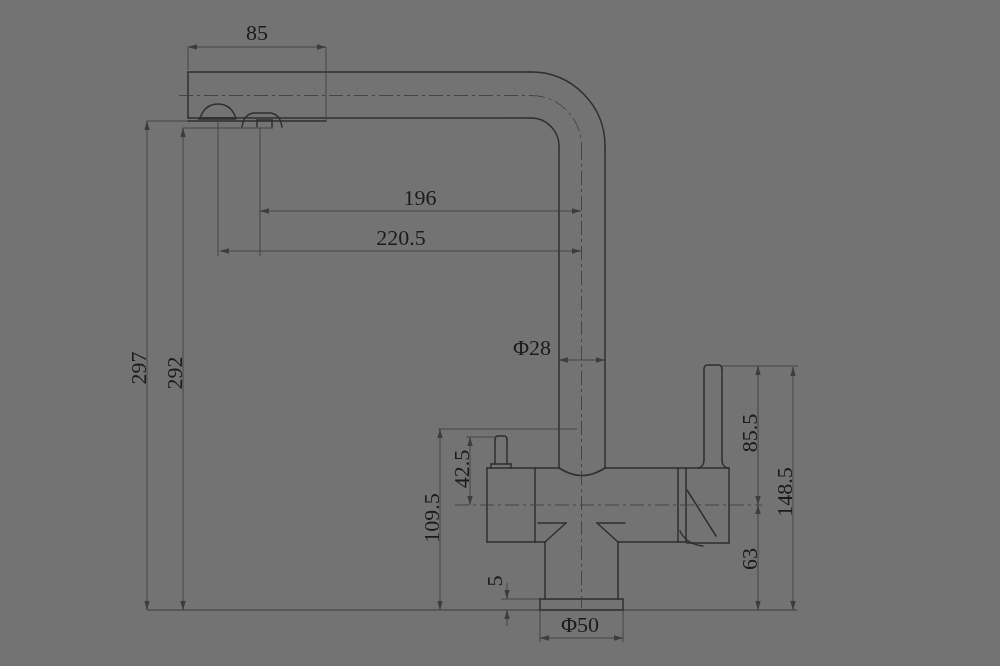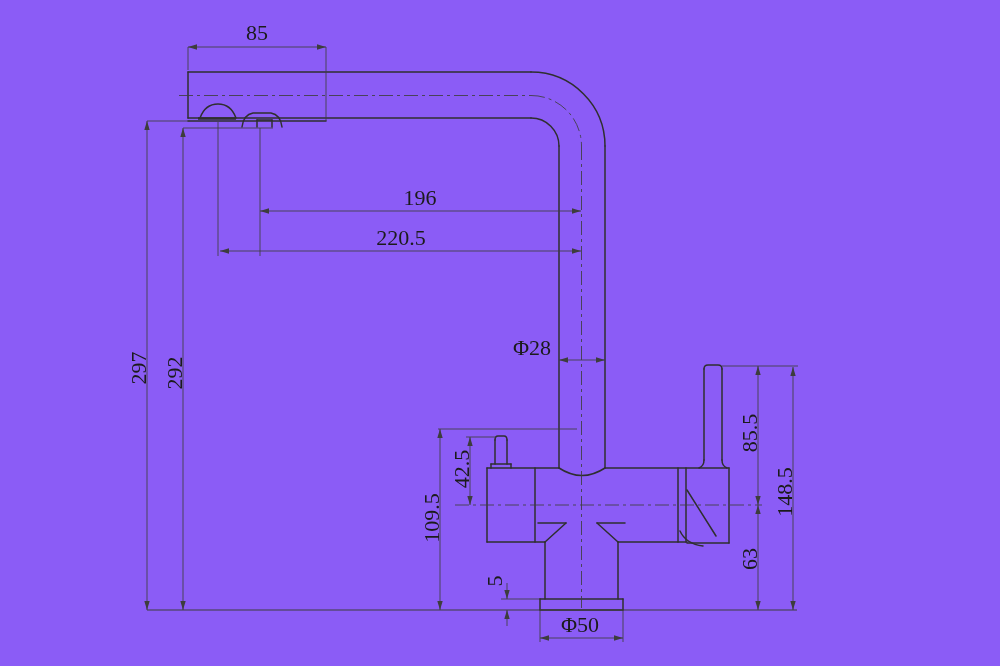--- a/index.html
+++ b/index.html
@@ -1,16 +1,16 @@
 <!DOCTYPE html>
 <html><head>
 <meta charset="utf-8">
 <style>
   html,body{margin:0;padding:0;background:#ffffff;}
-  .stage{position:relative;width:1000px;height:666px;background:#8b5cf6;overflow:hidden;}
+  .stage{position:relative;width:1000px;height:666px;background:#737373;overflow:hidden;}
   svg text{font-family:"Liberation Serif","DejaVu Serif",serif;fill:#1b1b1b;}
 </style>
 </head>
 <body>
 
 <div class="stage">
   <svg id="drawing" width="1000" height="666" viewBox="0 0 1000 666">
       <g stroke="#2f2f2f" stroke-width="1.5" fill="none" stroke-linecap="round">
         <line x1="188" y1="72" x2="531" y2="72"></line>
         <line x1="188" y1="118" x2="531" y2="118"></line>

